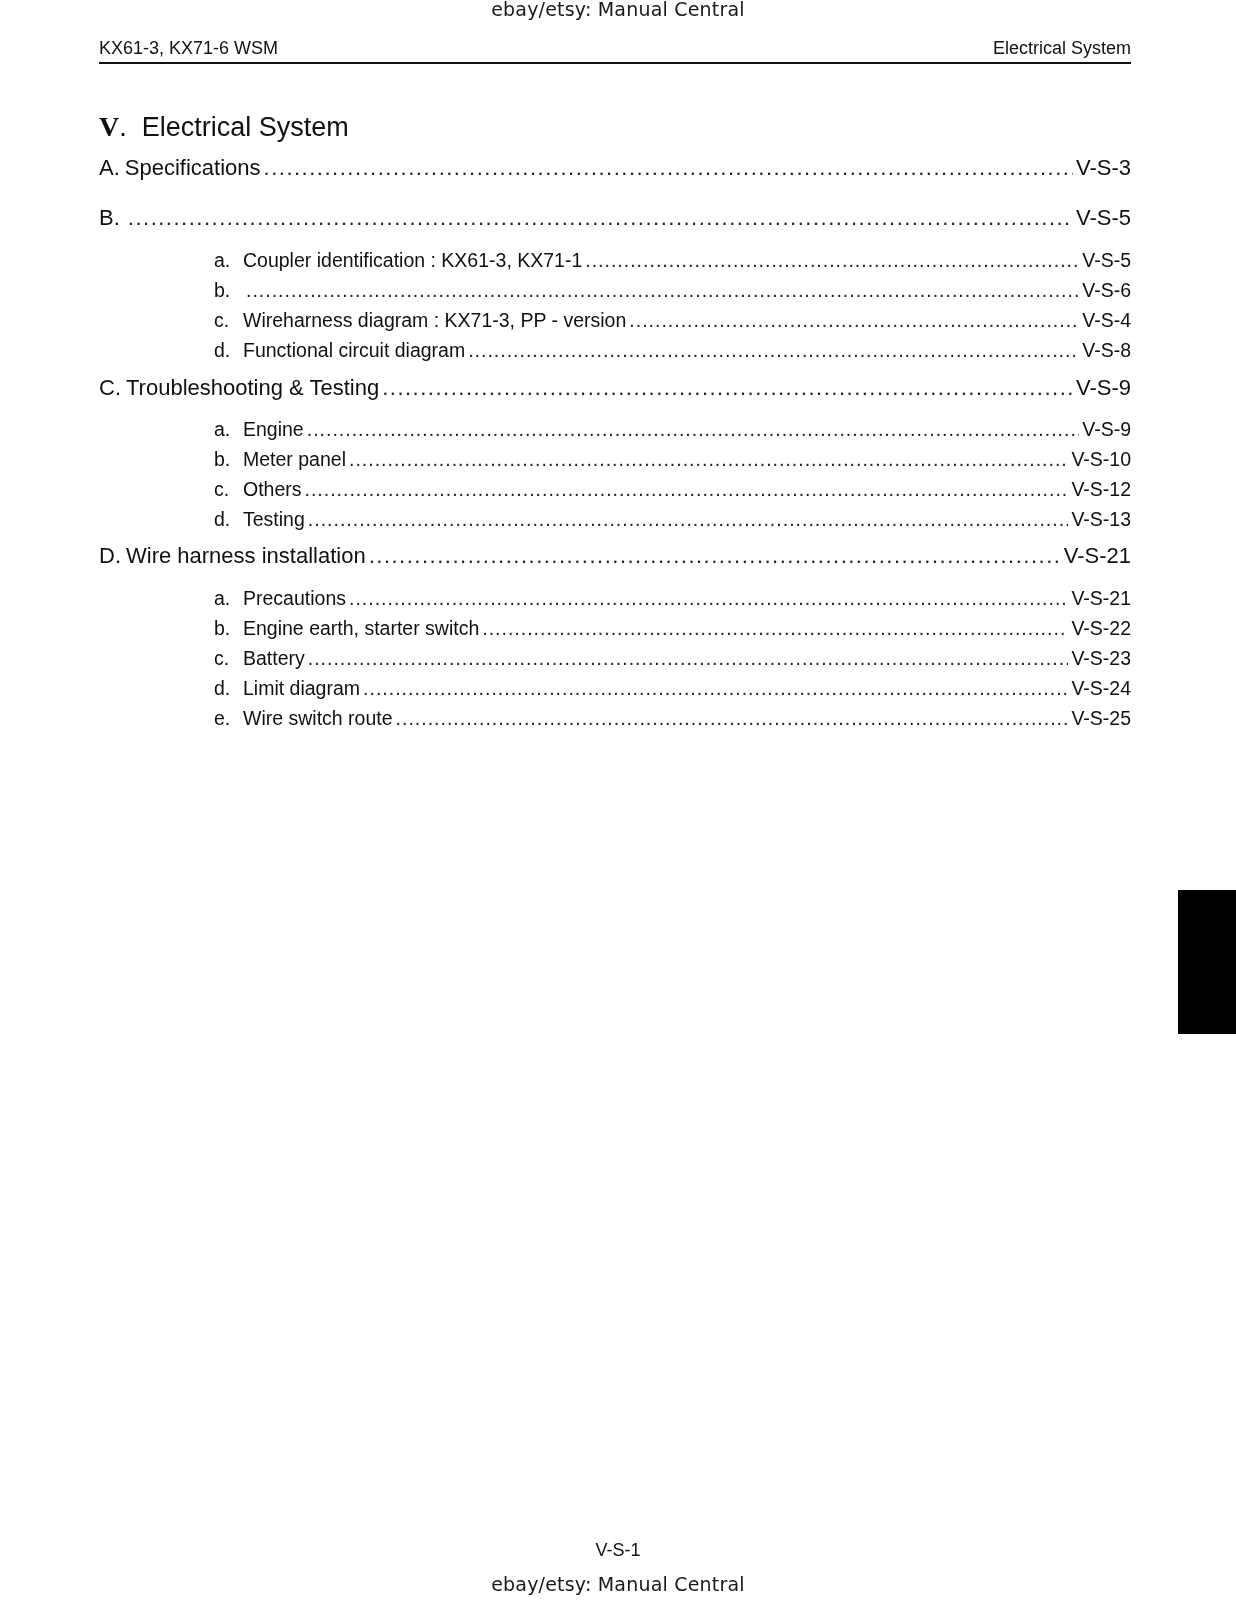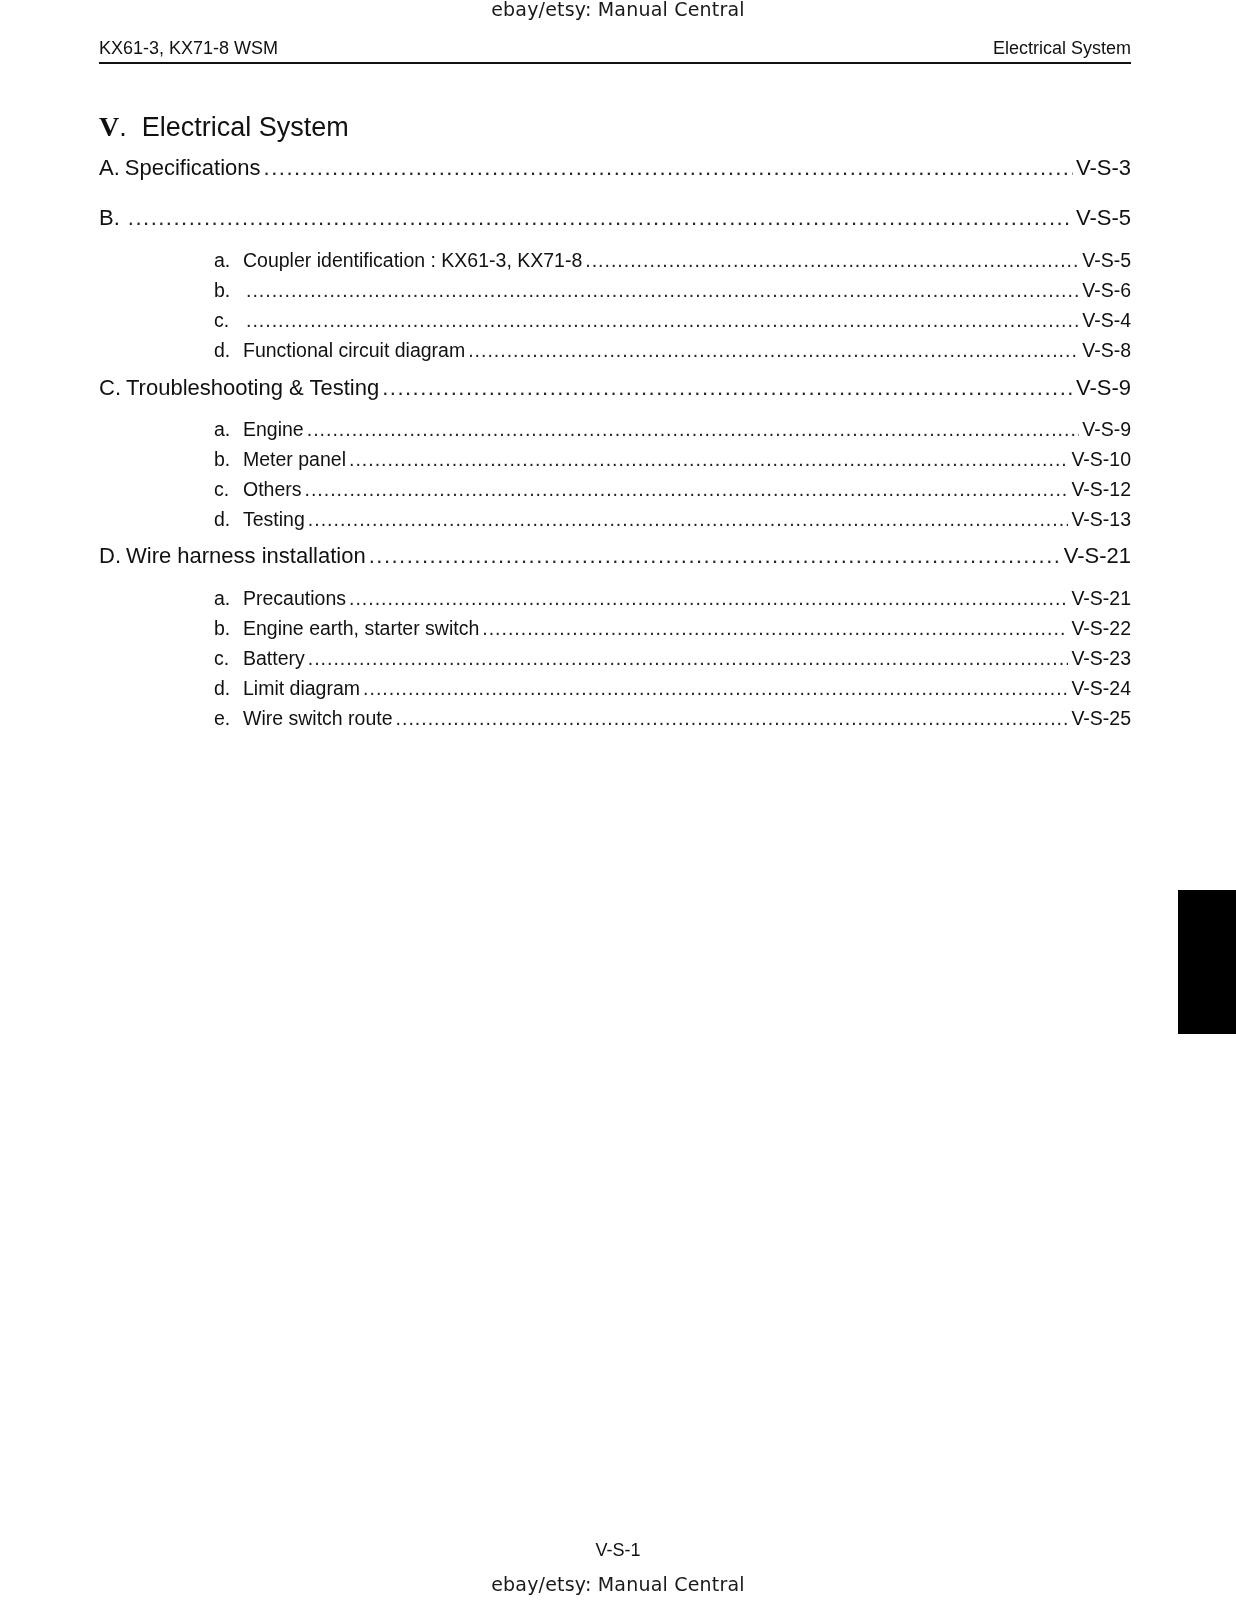--- a/index.html
+++ b/index.html
@@ -26,21 +26,21 @@
   .page-num { position:absolute; left:0; width:1236px; top:1540px; text-align:center;
     font-family:"Liberation Sans", sans-serif; font-size:18px; }
   .side-tab { position:absolute; left:1178px; top:890px; width:58px; height:144px; background:#000; }
 </style>
 </head>
 <body>
 
 <div class="watermark wm-top">ebay/etsy: Manual Central</div>
 
 <div class="header">
-  <span class="left">KX61-3, KX71-8 WSM</span>
+  <span class="left">KX61-3, KX71-6 WSM</span>
   <span class="right">Electrical System</span>
 </div>
 
 <div class="title">
   <span class="roman">V</span><span>.</span>&nbsp;
   <span>Electrical System</span>
 </div>
 
 <div class="toc-row main" style="top:155px">
   <span class="letter">A.</span>
@@ -48,31 +48,32 @@
   <span class="leader"></span>
   <span>V-S-3</span>
 </div>
 <div class="toc-row main" style="top:205px">
   <span class="letter">B.</span>
   <span class="leader"></span>
   <span>V-S-5</span>
 </div>
 <div class="toc-row sub" style="top:249px">
   <span class="letter">a.</span>
-  <span>Coupler identification : KX61-3, KX71-8</span>
+  <span>Coupler identification : KX61-3, KX71-1</span>
   <span class="leader"></span>
   <span>V-S-5</span>
 </div>
 <div class="toc-row sub" style="top:279px">
   <span class="letter">b.</span>
   <span class="leader"></span>
   <span>V-S-6</span>
 </div>
 <div class="toc-row sub" style="top:309px">
   <span class="letter">c.</span>
+  <span>Wireharness diagram : KX71-3, PP - version</span>
   <span class="leader"></span>
   <span>V-S-4</span>
 </div>
 <div class="toc-row sub" style="top:339px">
   <span class="letter">d.</span>
   <span>Functional circuit diagram</span>
   <span class="leader"></span>
   <span>V-S-8</span>
 </div>
 <div class="toc-row main" style="top:375px">

